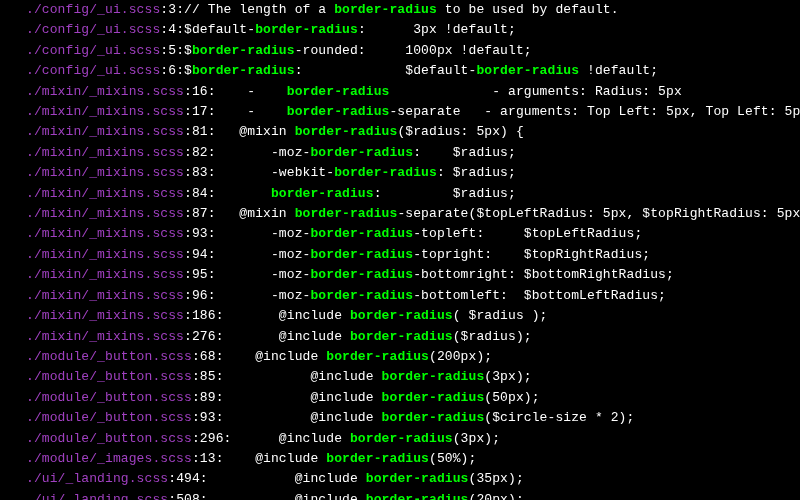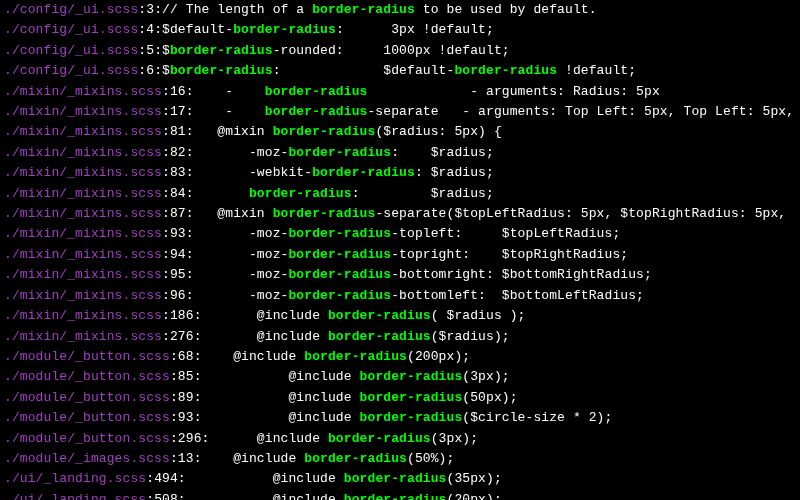--- a/index.html
+++ b/index.html
@@ -14,18 +14,18 @@
     font-family: Menlo, Monaco, "Courier New", monospace;
     font-size: 13px;
     line-height: 20.4px;
     color: #fff;
     white-space: pre;
     padding: 0 4px;
     letter-spacing: 0.1px;
   }
   .file { color: #a040c0; }
   .hl   { color: #00ff00; font-weight: bold; }
-  .line { display: block; }
+  .line { display: block; margin-left: 22px; }
 </style>
 </head>
 <body>
 
 <div class="terminal" id="terminal"><span class="line"><span class="file">./config/_ui.scss</span>:3:// The length of a <span class="hl">border-radius</span> to be used by default.</span><span class="line"><span class="file">./config/_ui.scss</span>:4:$default-<span class="hl">border-radius</span>:      3px !default;</span><span class="line"><span class="file">./config/_ui.scss</span>:5:$<span class="hl">border-radius</span>-rounded:     1000px !default;</span><span class="line"><span class="file">./config/_ui.scss</span>:6:$<span class="hl">border-radius</span>:             $default-<span class="hl">border-radius</span> !default;</span><span class="line"><span class="file">./mixin/_mixins.scss</span>:16:    -    <span class="hl">border-radius</span>             - arguments: Radius: 5px</span><span class="line"><span class="file">./mixin/_mixins.scss</span>:17:    -    <span class="hl">border-radius</span>-separate   - arguments: Top Left: 5px, Top Left: 5px, B</span><span class="line"><span class="file">./mixin/_mixins.scss</span>:81:   @mixin <span class="hl">border-radius</span>($radius: 5px) {</span><span class="line"><span class="file">./mixin/_mixins.scss</span>:82:       -moz-<span class="hl">border-radius</span>:    $radius;</span><span class="line"><span class="file">./mixin/_mixins.scss</span>:83:       -webkit-<span class="hl">border-radius</span>: $radius;</span><span class="line"><span class="file">./mixin/_mixins.scss</span>:84:       <span class="hl">border-radius</span>:         $radius;</span><span class="line"><span class="file">./mixin/_mixins.scss</span>:87:   @mixin <span class="hl">border-radius</span>-separate($topLeftRadius: 5px, $topRightRadius: 5px,</span><span class="line"><span class="file">./mixin/_mixins.scss</span>:93:       -moz-<span class="hl">border-radius</span>-topleft:     $topLeftRadius;</span><span class="line"><span class="file">./mixin/_mixins.scss</span>:94:       -moz-<span class="hl">border-radius</span>-topright:    $topRightRadius;</span><span class="line"><span class="file">./mixin/_mixins.scss</span>:95:       -moz-<span class="hl">border-radius</span>-bottomright: $bottomRightRadius;</span><span class="line"><span class="file">./mixin/_mixins.scss</span>:96:       -moz-<span class="hl">border-radius</span>-bottomleft:  $bottomLeftRadius;</span><span class="line"><span class="file">./mixin/_mixins.scss</span>:186:       @include <span class="hl">border-radius</span>( $radius );</span><span class="line"><span class="file">./mixin/_mixins.scss</span>:276:       @include <span class="hl">border-radius</span>($radius);</span><span class="line"><span class="file">./module/_button.scss</span>:68:    @include <span class="hl">border-radius</span>(200px);</span><span class="line"><span class="file">./module/_button.scss</span>:85:           @include <span class="hl">border-radius</span>(3px);</span><span class="line"><span class="file">./module/_button.scss</span>:89:           @include <span class="hl">border-radius</span>(50px);</span><span class="line"><span class="file">./module/_button.scss</span>:93:           @include <span class="hl">border-radius</span>($circle-size * 2);</span><span class="line"><span class="file">./module/_button.scss</span>:296:      @include <span class="hl">border-radius</span>(3px);</span><span class="line"><span class="file">./module/_images.scss</span>:13:    @include <span class="hl">border-radius</span>(50%);</span><span class="line"><span class="file">./ui/_landing.scss</span>:494:           @include <span class="hl">border-radius</span>(35px);</span><span class="line"><span class="file">./ui/_landing.scss</span>:508:           @include <span class="hl">border-radius</span>(20px);</span></div>
 
 </body></html>

